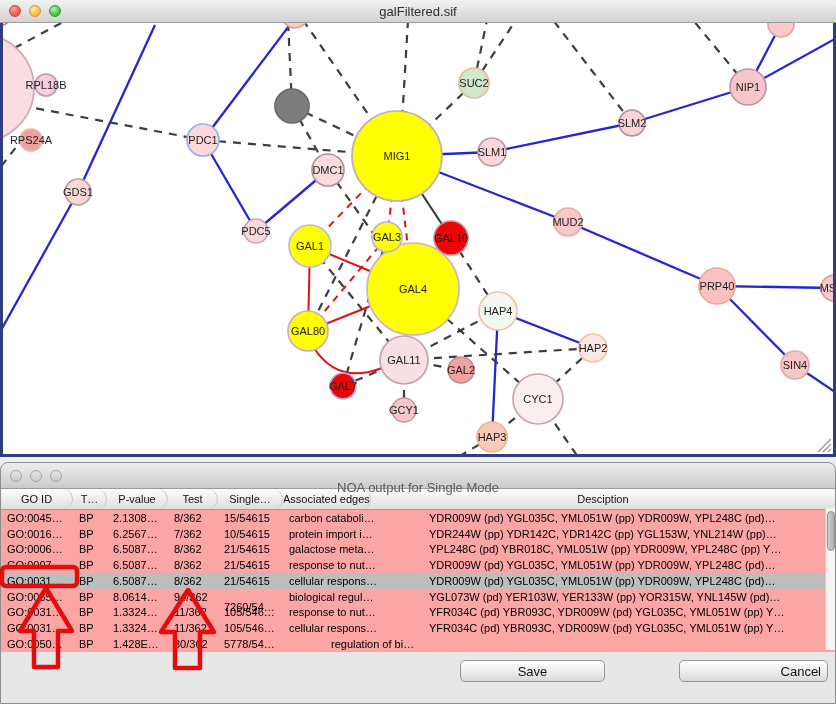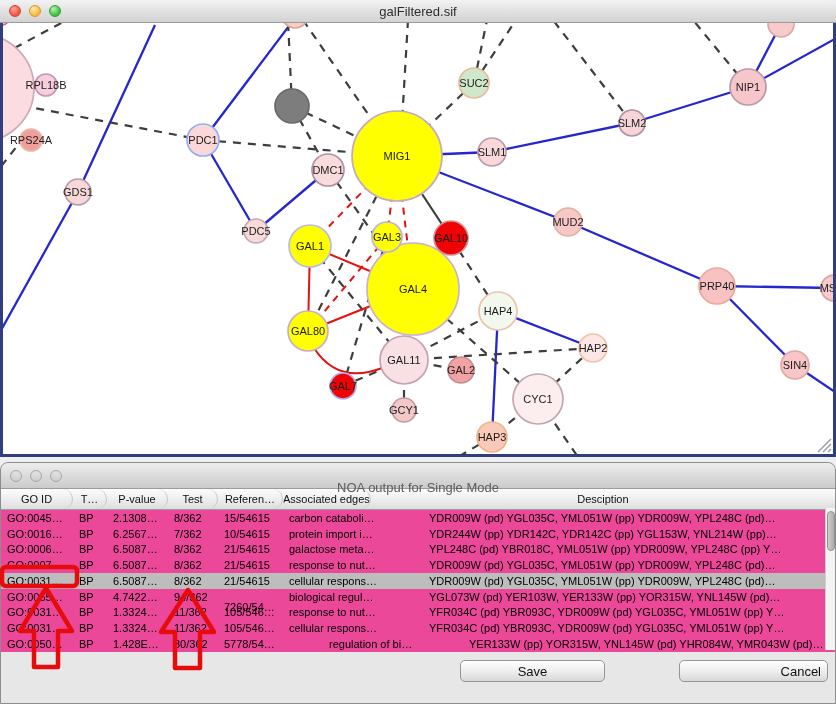--- a/index.html
+++ b/index.html
@@ -57,21 +57,21 @@
   .thead{
     display:flex;height:20px;align-items:stretch;
     background:linear-gradient(#fdfdfd,#dedede);
     border-bottom:1px solid #9e9e9e;font-size:11px;color:#111;
   }
   .hcell{
     box-sizing:border-box;display:flex;align-items:center;justify-content:center;
     border-right:1px solid #c6c6c6;overflow:hidden;white-space:nowrap;border-radius:10px;
   }
   .hcell:last-child{border-right:none;flex:1;}
-  .tbody{position:relative;background:#ec4899;height:142px;overflow:hidden;font-size:11px;color:#000;}
+  .tbody{position:relative;background:#fca5a5;height:142px;overflow:hidden;font-size:11px;color:#000;}
   .trow{display:flex;height:15.78px;align-items:center;}
   .trow.selected{background:#bdbdbd;}
   .tcell{box-sizing:border-box;padding-left:6px;overflow:hidden;white-space:nowrap;}
   .tcell:last-child{flex:1;padding-left:8px;}
   #scrollbar{
     position:absolute;right:0;top:45px;width:10px;height:142px;
     background:#f4f4f4;border-left:1px solid #cfcfcf;box-sizing:border-box;
   }
   #scroll-thumb{
     position:absolute;left:1px;top:3px;width:6px;height:38px;
@@ -241,21 +241,21 @@
       <i class="tl off"></i>
       <i class="tl off"></i>
     </span>
     <span class="title">NOA output for Single Mode</span>
   </div>
   <div class="thead" id="thead">
       <div class="hcell" style="width: 72px;">GO ID</div>
       <div class="hcell" style="width: 34px;">T…</div>
       <div class="hcell" style="width: 61px;">P-value</div>
       <div class="hcell" style="width: 50px;">Test</div>
-      <div class="hcell" style="width: 65px;">Referen…</div>
+      <div class="hcell" style="width: 65px;">Single…</div>
       <div class="hcell">Associated edges</div>
       <div class="hcell" style="width: 138px;">Desciption</div>
     </div>
   <div class="tbody" id="tbody">
       <div class="trow">
         <div class="tcell" style="width: 72px;">GO:0045…</div>
         <div class="tcell" style="width: 34px;">BP</div>
         <div class="tcell" style="width: 61px;">2.1308…</div>
         <div class="tcell" style="width: 50px;">8/362</div>
         <div class="tcell" style="width: 65px;">15/54615</div>
@@ -294,21 +294,21 @@
         <div class="tcell" style="width: 34px;">BP</div>
         <div class="tcell" style="width: 61px;">6.5087…</div>
         <div class="tcell" style="width: 50px;">8/362</div>
         <div class="tcell" style="width: 65px;">21/54615</div>
         <div class="tcell" style="width: 138px;">cellular respons…</div>
         <div class="tcell">YDR009W (pd) YGL035C, YML051W (pp) YDR009W, YPL248C (pd)…</div>
       </div>
       <div class="trow">
         <div class="tcell" style="width: 72px;">GO:0065…</div>
         <div class="tcell" style="width: 34px;">BP</div>
-        <div class="tcell" style="width: 61px;">4.7422…</div>
+        <div class="tcell" style="width: 61px;">8.0614…</div>
         <div class="tcell" style="width: 50px;">94/362</div>
         <div class="tcell" style="width: 65px; margin-top: 20px;">7260/54…</div>
         <div class="tcell" style="width: 138px;">biological regul…</div>
         <div class="tcell">YGL073W (pd) YER103W, YER133W (pp) YOR315W, YNL145W (pd)…</div>
       </div>
       <div class="trow">
         <div class="tcell" style="width: 72px;">GO:0031…</div>
         <div class="tcell" style="width: 34px;">BP</div>
         <div class="tcell" style="width: 61px;">1.3324…</div>
         <div class="tcell" style="width: 50px;">11/362</div>
@@ -325,21 +325,20 @@
         <div class="tcell" style="width: 138px;">cellular respons…</div>
         <div class="tcell">YFR034C (pd) YBR093C, YDR009W (pd) YGL035C, YML051W (pp) Y…</div>
       </div>
       <div class="trow">
         <div class="tcell" style="width: 72px;">GO:0050…</div>
         <div class="tcell" style="width: 34px;">BP</div>
         <div class="tcell" style="width: 61px;">1.428E…</div>
         <div class="tcell" style="width: 50px;">80/362</div>
         <div class="tcell" style="width: 65px;">5778/54…</div>
         <div class="tcell" style="width: 138px; margin-left: 40px;">regulation of bi…</div>
-        <div class="tcell">YER133W (pp) YOR315W, YNL145W (pd) YHR084W, YMR043W (pd)…</div>
       </div>
     </div>
   <div id="scrollbar">
     <div id="scroll-thumb"></div>
   </div>
   <button class="btn" id="save-btn">Save</button>
   <button class="btn" id="cancel-btn">Cancel</button>
 </section>
 
 <svg id="anno">

